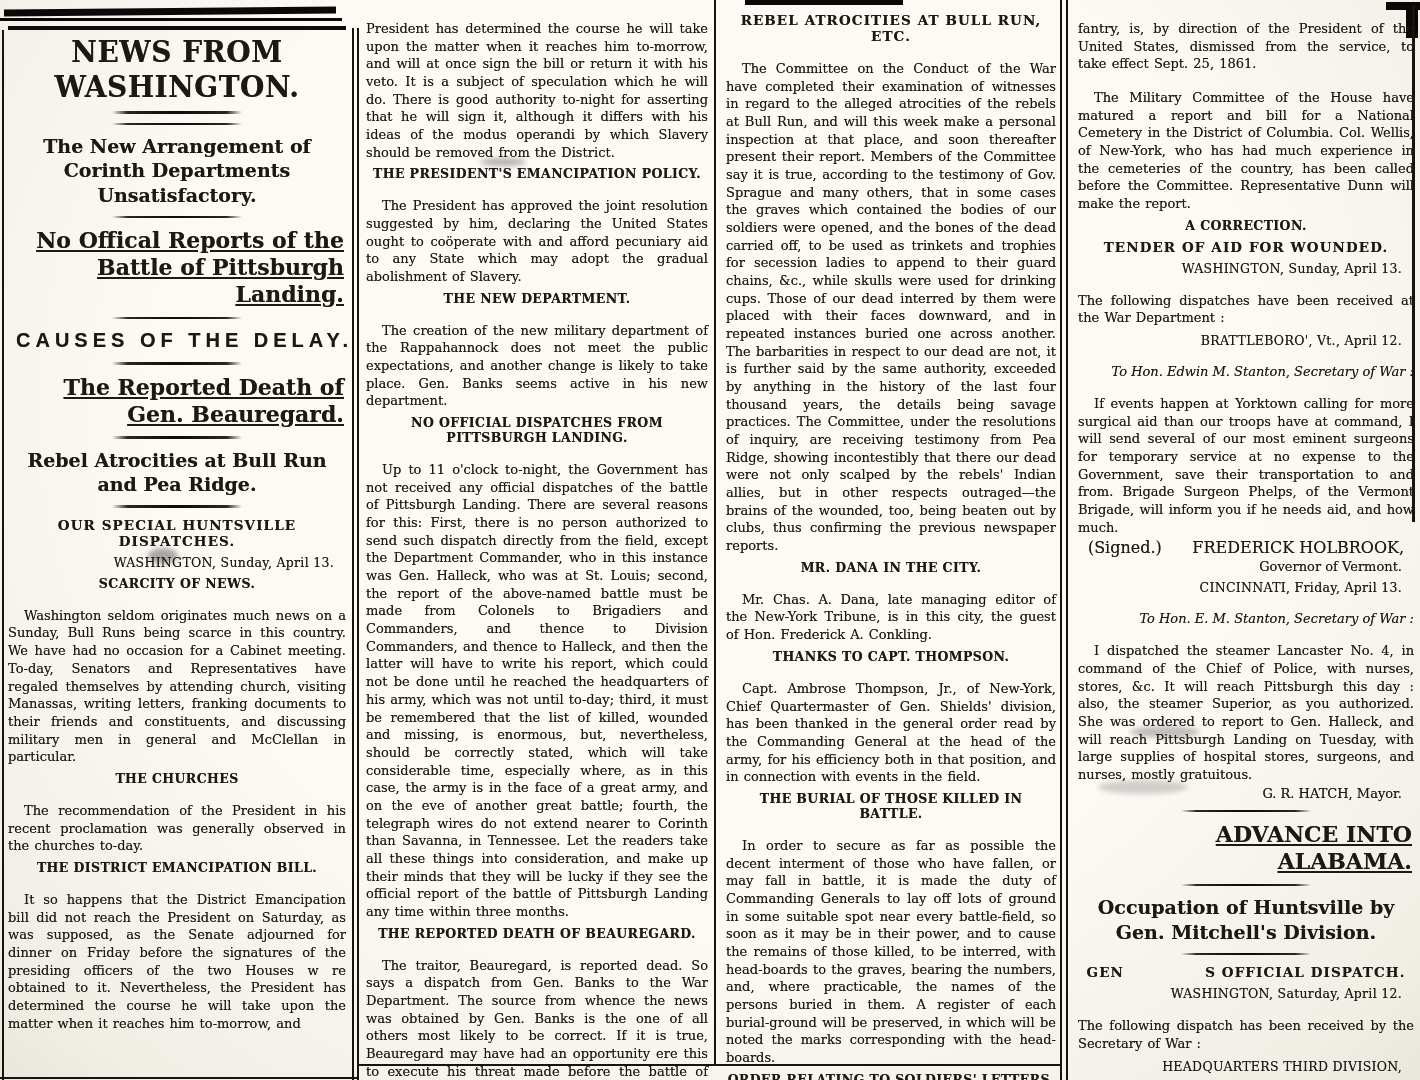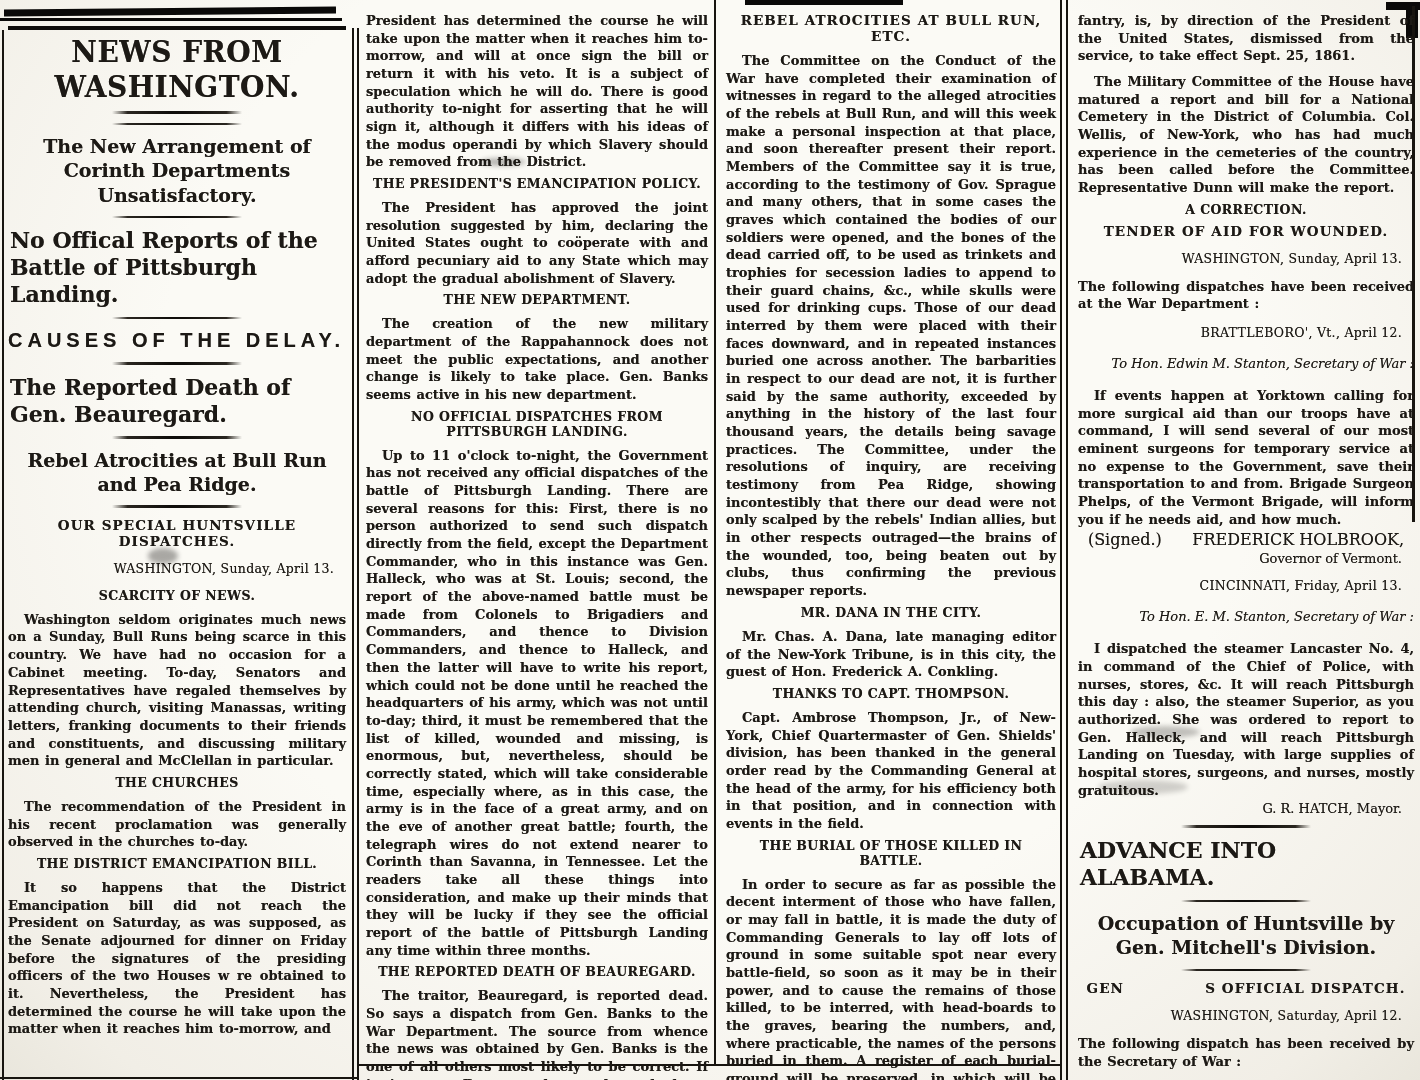--- a/index.html
+++ b/index.html
@@ -20,36 +20,36 @@
   .c0{left:8px;width:338px;border-top:4px solid #0e0c0a;padding-top:4px;top:26px;height:1054px;}
   .c1{left:366px;width:342px;top:4px;}
   .c2{left:726px;width:330px;top:6px;}
   .c3{left:1078px;width:336px;top:4px;}
 
   .masthead{
     font-size:28px;font-weight:bold;text-align:center;
     letter-spacing:.5px;line-height:1.15;margin:4px 0 2px;
     transform:scaleY(1.08);
   }
-  .headline1{font-size:22px;font-weight:bold;text-align:left;line-height:1.22;margin:8px 2px;}
+  .headline1{font-size:22px;font-weight:bold;text-align:right;line-height:1.22;margin:8px 2px;text-decoration:underline;}
   .headline2{font-size:19px;font-weight:bold;text-align:center;line-height:1.28;margin:8px 2px;}
   .headline-spaced{
     font-family:"Liberation Sans", sans-serif;
     font-size:20px;font-weight:bold;
-    letter-spacing:5px;margin:10px 0;white-space:nowrap;
+    letter-spacing:5px;margin:10px 8px;white-space:nowrap;
   }
   .rule{
     height:2.4px;width:130px;margin:9px auto;
     background:linear-gradient(90deg, rgba(20,18,14,0) 0%, #2a2620 12%, #0f0d0a 45%, #0f0d0a 55%, #2a2620 88%, rgba(20,18,14,0) 100%);
   }
   .kicker{font-size:13.5px;font-weight:bold;text-align:center;letter-spacing:1.1px;margin:6px 0 3px;}
   .subhead{font-size:12.5px;font-weight:bold;text-align:center;letter-spacing:.4px;margin:5px 0 3px;}
-  .dateline{font-size:12.5px;text-align:right;padding-right:12px;margin:12px 0;letter-spacing:.3px;}
+  .dateline{font-size:12.5px;text-align:right;padding-right:12px;margin:6px 0;letter-spacing:.3px;}
   .dateline-center{font-size:12.5px;text-align:center;margin:2px 0;letter-spacing:.3px;}
-  .para{font-size:13px;line-height:1.36;text-align:justify;text-indent:16px;margin:8px 0 2px;word-spacing:1px;font-weight:bold;}
+  .para{font-size:13px;line-height:1.36;text-align:justify;text-indent:16px;margin:16px 0 2px;word-spacing:1px;}
   .noindent{text-indent:0;}
   .italic-line{font-size:13px;font-style:italic;margin:16px 0;text-align:right;}
   .sig-line{font-size:13px;text-align:right;padding-right:8px;margin:1px 4px;}
   .sig-line-center{font-size:16px;text-align:center;margin:2px 0;}
 
   .vrule{position:absolute;background:#17140f;width:1.6px;}
   .hrule{position:absolute;background:#17140f;}
   .smudge{position:absolute;background:#141210;border-radius:50%;filter:blur(2.5px);}
   .scanbar{position:absolute;background:#0a0908;}
 </style>

